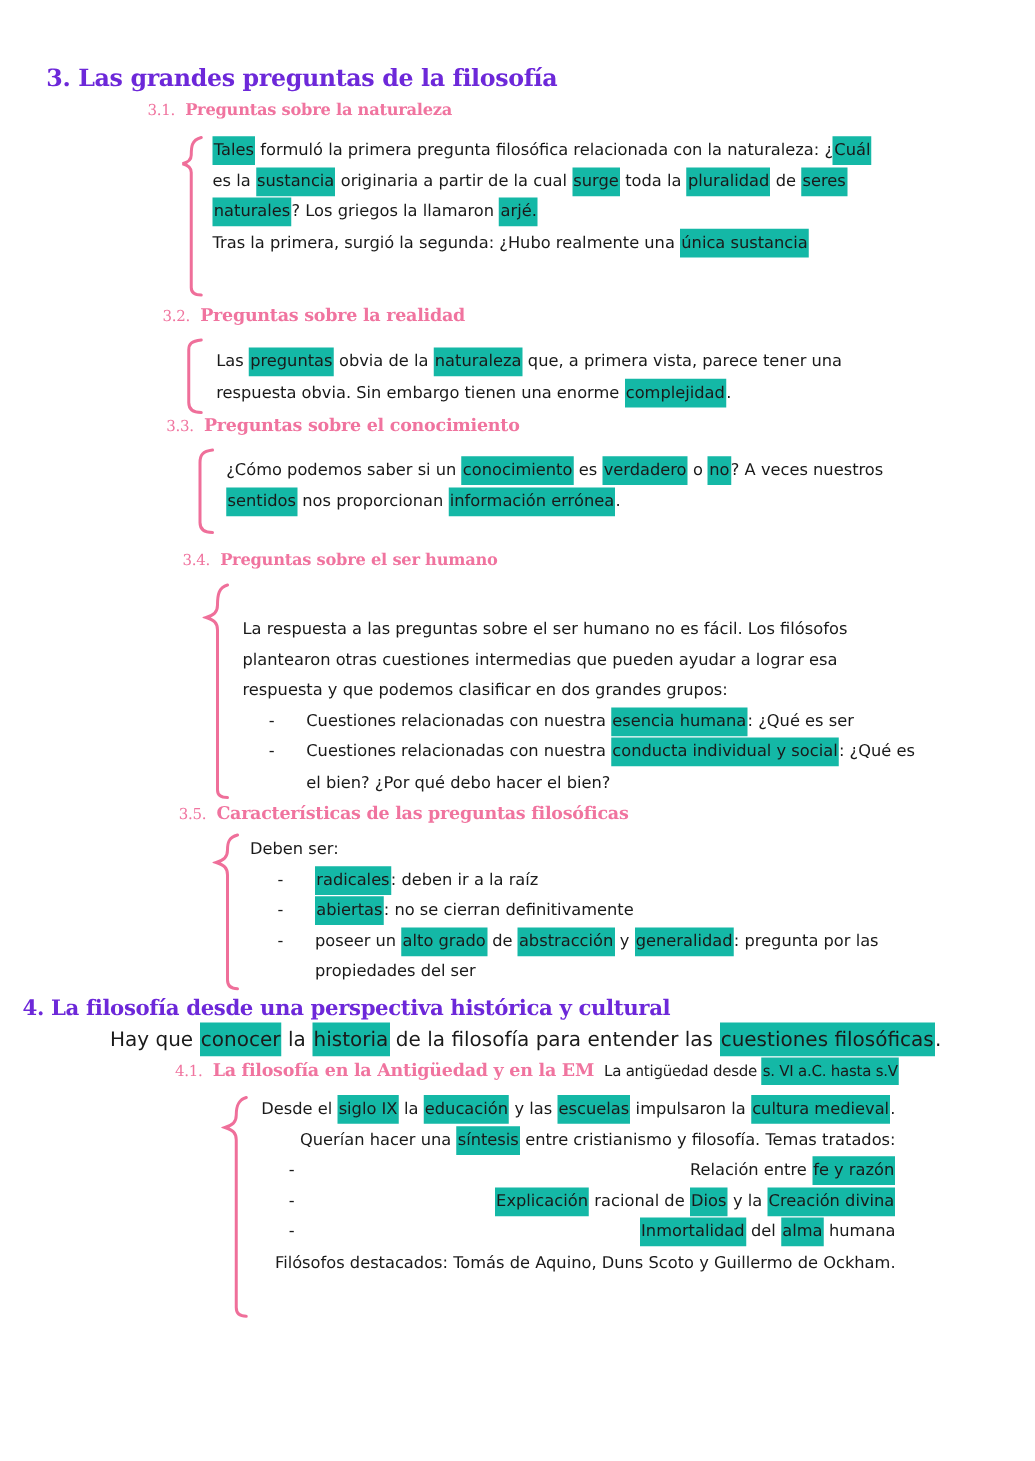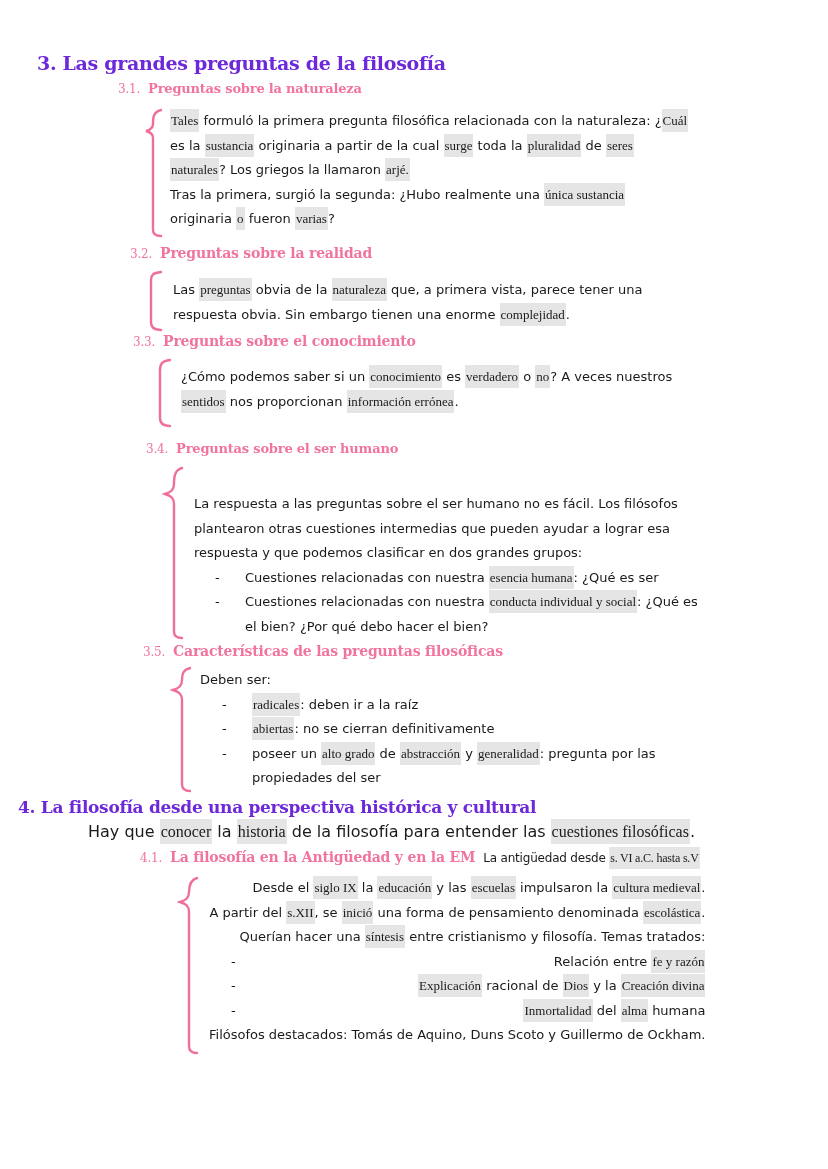--- a/index.html
+++ b/index.html
@@ -8,21 +8,21 @@
   .h1 { position:absolute; font-family:"DejaVu Serif", serif; font-weight:bold;
         color:#6d28d9; font-size:19px; letter-spacing:-0.3px; white-space:nowrap; }
   .h2 { position:absolute; font-family:"DejaVu Serif", serif; font-weight:bold;
         color:#f0749f; font-size:14px; letter-spacing:-0.2px; white-space:nowrap; }
   .h2 .num { font-weight:normal; font-size:12px; margin-right:8px; }
   .h2 .inline { font-family:"DejaVu Sans", sans-serif; font-weight:normal; color:#1a1a1a; font-size:12px; margin-left:8px; }
   .block { position:absolute; font-size:13px; line-height:24.5px; }
   .line { white-space:nowrap; height:24.5px; }
   .bullet { position:relative; }
   .bullet .dash { position:absolute; left:-30px; }
-  mark, .hl { background:#e5e5e5; color:#1a1a1a; padding:4px 1px;font-family:Liberation Serif, serif; }
+  mark, .hl { background:#14b8a6; color:#1a1a1a; padding:4px 1px; }
   .brace { position:absolute; }
   .brace svg { display:block; }
 </style>
 </head>
 <body>
 
 <div class="h1" style="left:37px;top:52px;">3. Las grandes preguntas de la filosofía</div>
 
 <div class="h2" style="left:118px;top:81px;font-size:13px;">
   <span class="num">3.1.</span><span>Preguntas sobre la naturaleza</span>
@@ -30,21 +30,20 @@
 <div class="brace" style="left:143px;top:108px;">
   <svg width="22" height="130" viewBox="0 0 22 130">
       <path d="M18 2 C10 4 10 10 10 16 C10 20 7 22 3 23 C7 24 10 26 10 30 L10 122 C10 126 13 128 18 128" fill="none" stroke="#ef6f9a" stroke-width="2.4" stroke-linecap="round"></path>
     </svg>
 </div>
 <div class="block" style="left:170px;top:109px;">
     <div class="line"><span class="hl">Tales</span><span> formuló la primera pregunta filosófica relacionada con la naturaleza: ¿</span><span class="hl">Cuál</span></div>
     <div class="line"><span>es la </span><span class="hl">sustancia</span><span> originaria a partir de la cual </span><span class="hl">surge</span><span> toda la </span><span class="hl">pluralidad</span><span> de </span><span class="hl">seres</span></div>
     <div class="line"><span class="hl">naturales</span><span>? Los griegos la llamaron </span><span class="hl">arjé.</span></div>
     <div class="line"><span>Tras la primera, surgió la segunda: ¿Hubo realmente una </span><span class="hl">única sustancia</span></div>
-    <div class="line"><span>originaria </span><span class="hl">o</span><span> fueron </span><span class="hl">varias</span><span>?</span></div>
   </div>
 
 <div class="h2" style="left:130px;top:245px;">
   <span class="num">3.2.</span><span>Preguntas sobre la realidad</span>
 </div>
 <div class="brace" style="left:143px;top:270px;">
   <svg width="22" height="62" viewBox="0 0 22 62">
       <path d="M18 2 C10 3 8 5 8 10 L8 52 C8 58 12 60 18 60" fill="none" stroke="#ef6f9a" stroke-width="2.4" stroke-linecap="round"></path>
     </svg>
 </div>
@@ -129,21 +128,20 @@
   <span class="num">4.1.</span><span>La filosofía en la Antigüedad y en la EM</span><span class="inline"><span>La antigüedad desde </span><span class="hl">s. VI a.C. hasta s.V</span></span>
 </div>
 <div class="brace" style="left:177px;top:876px;">
   <svg width="24" height="180" viewBox="0 0 24 180">
       <path d="M20 2 C13 4 12 10 12 16 C12 22 9 24 3 26 C9 28 12 30 12 36 L12 170 C12 175 15 177 20 177" fill="none" stroke="#ef6f9a" stroke-width="2.4" stroke-linecap="round"></path>
     </svg>
 </div>
 <div class="block" style="left:209px;top:876px;text-align:right;">
   <div>
       <div class="line"><span>Desde el </span><span class="hl">siglo IX</span><span> la </span><span class="hl">educación</span><span> y las </span><span class="hl">escuelas</span><span> impulsaron la </span><span class="hl">cultura medieval</span><span>.</span></div>
-      <div class="line"><span>A partir del </span><span class="hl">s.XII</span><span>, se </span><span class="hl">inició</span><span> una forma de pensamiento denominada </span><span class="hl">escolástica</span><span>.</span></div>
       <div class="line"><span>Querían hacer una </span><span class="hl">síntesis</span><span> entre cristianismo y filosofía. Temas tratados:</span></div>
     </div>
   <div style="padding-left:52px;">
       <div class="bullet">
         <span class="dash">-</span>
         <div class="line"><span>Relación entre </span><span class="hl">fe y razón</span></div>
       </div>
       <div class="bullet">
         <span class="dash">-</span>
         <div class="line"><span class="hl">Explicación</span><span> racional de </span><span class="hl">Dios</span><span> y la </span><span class="hl">Creación divina</span></div>

